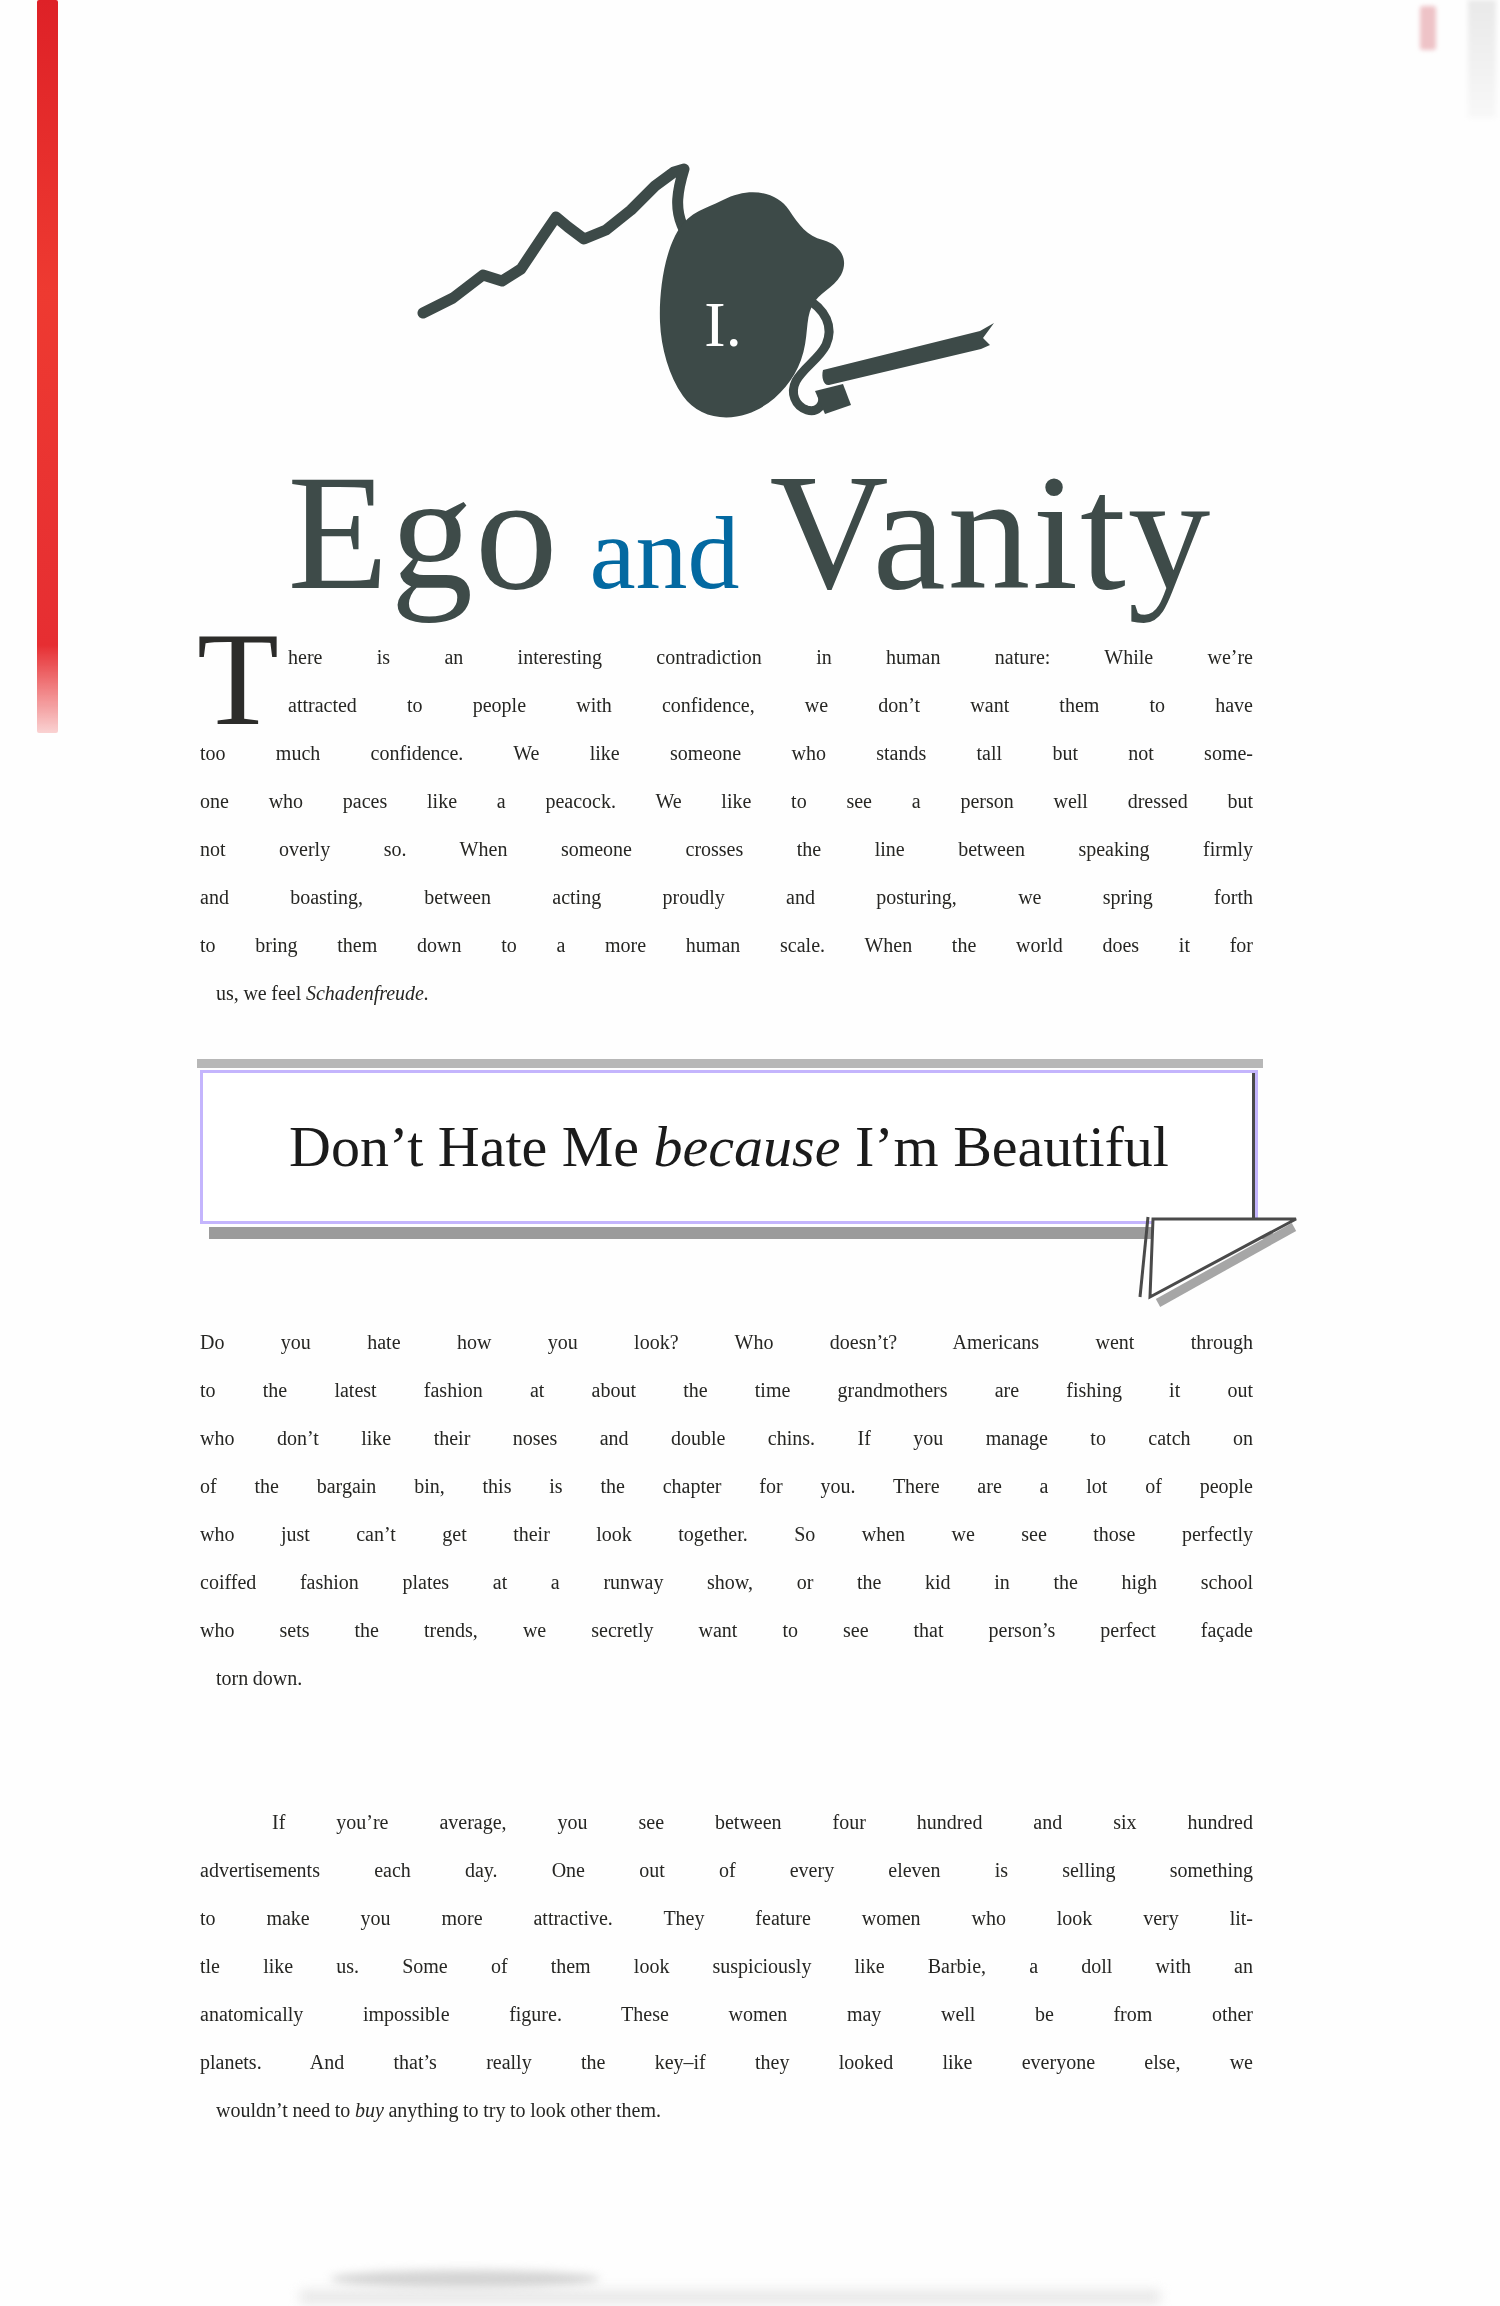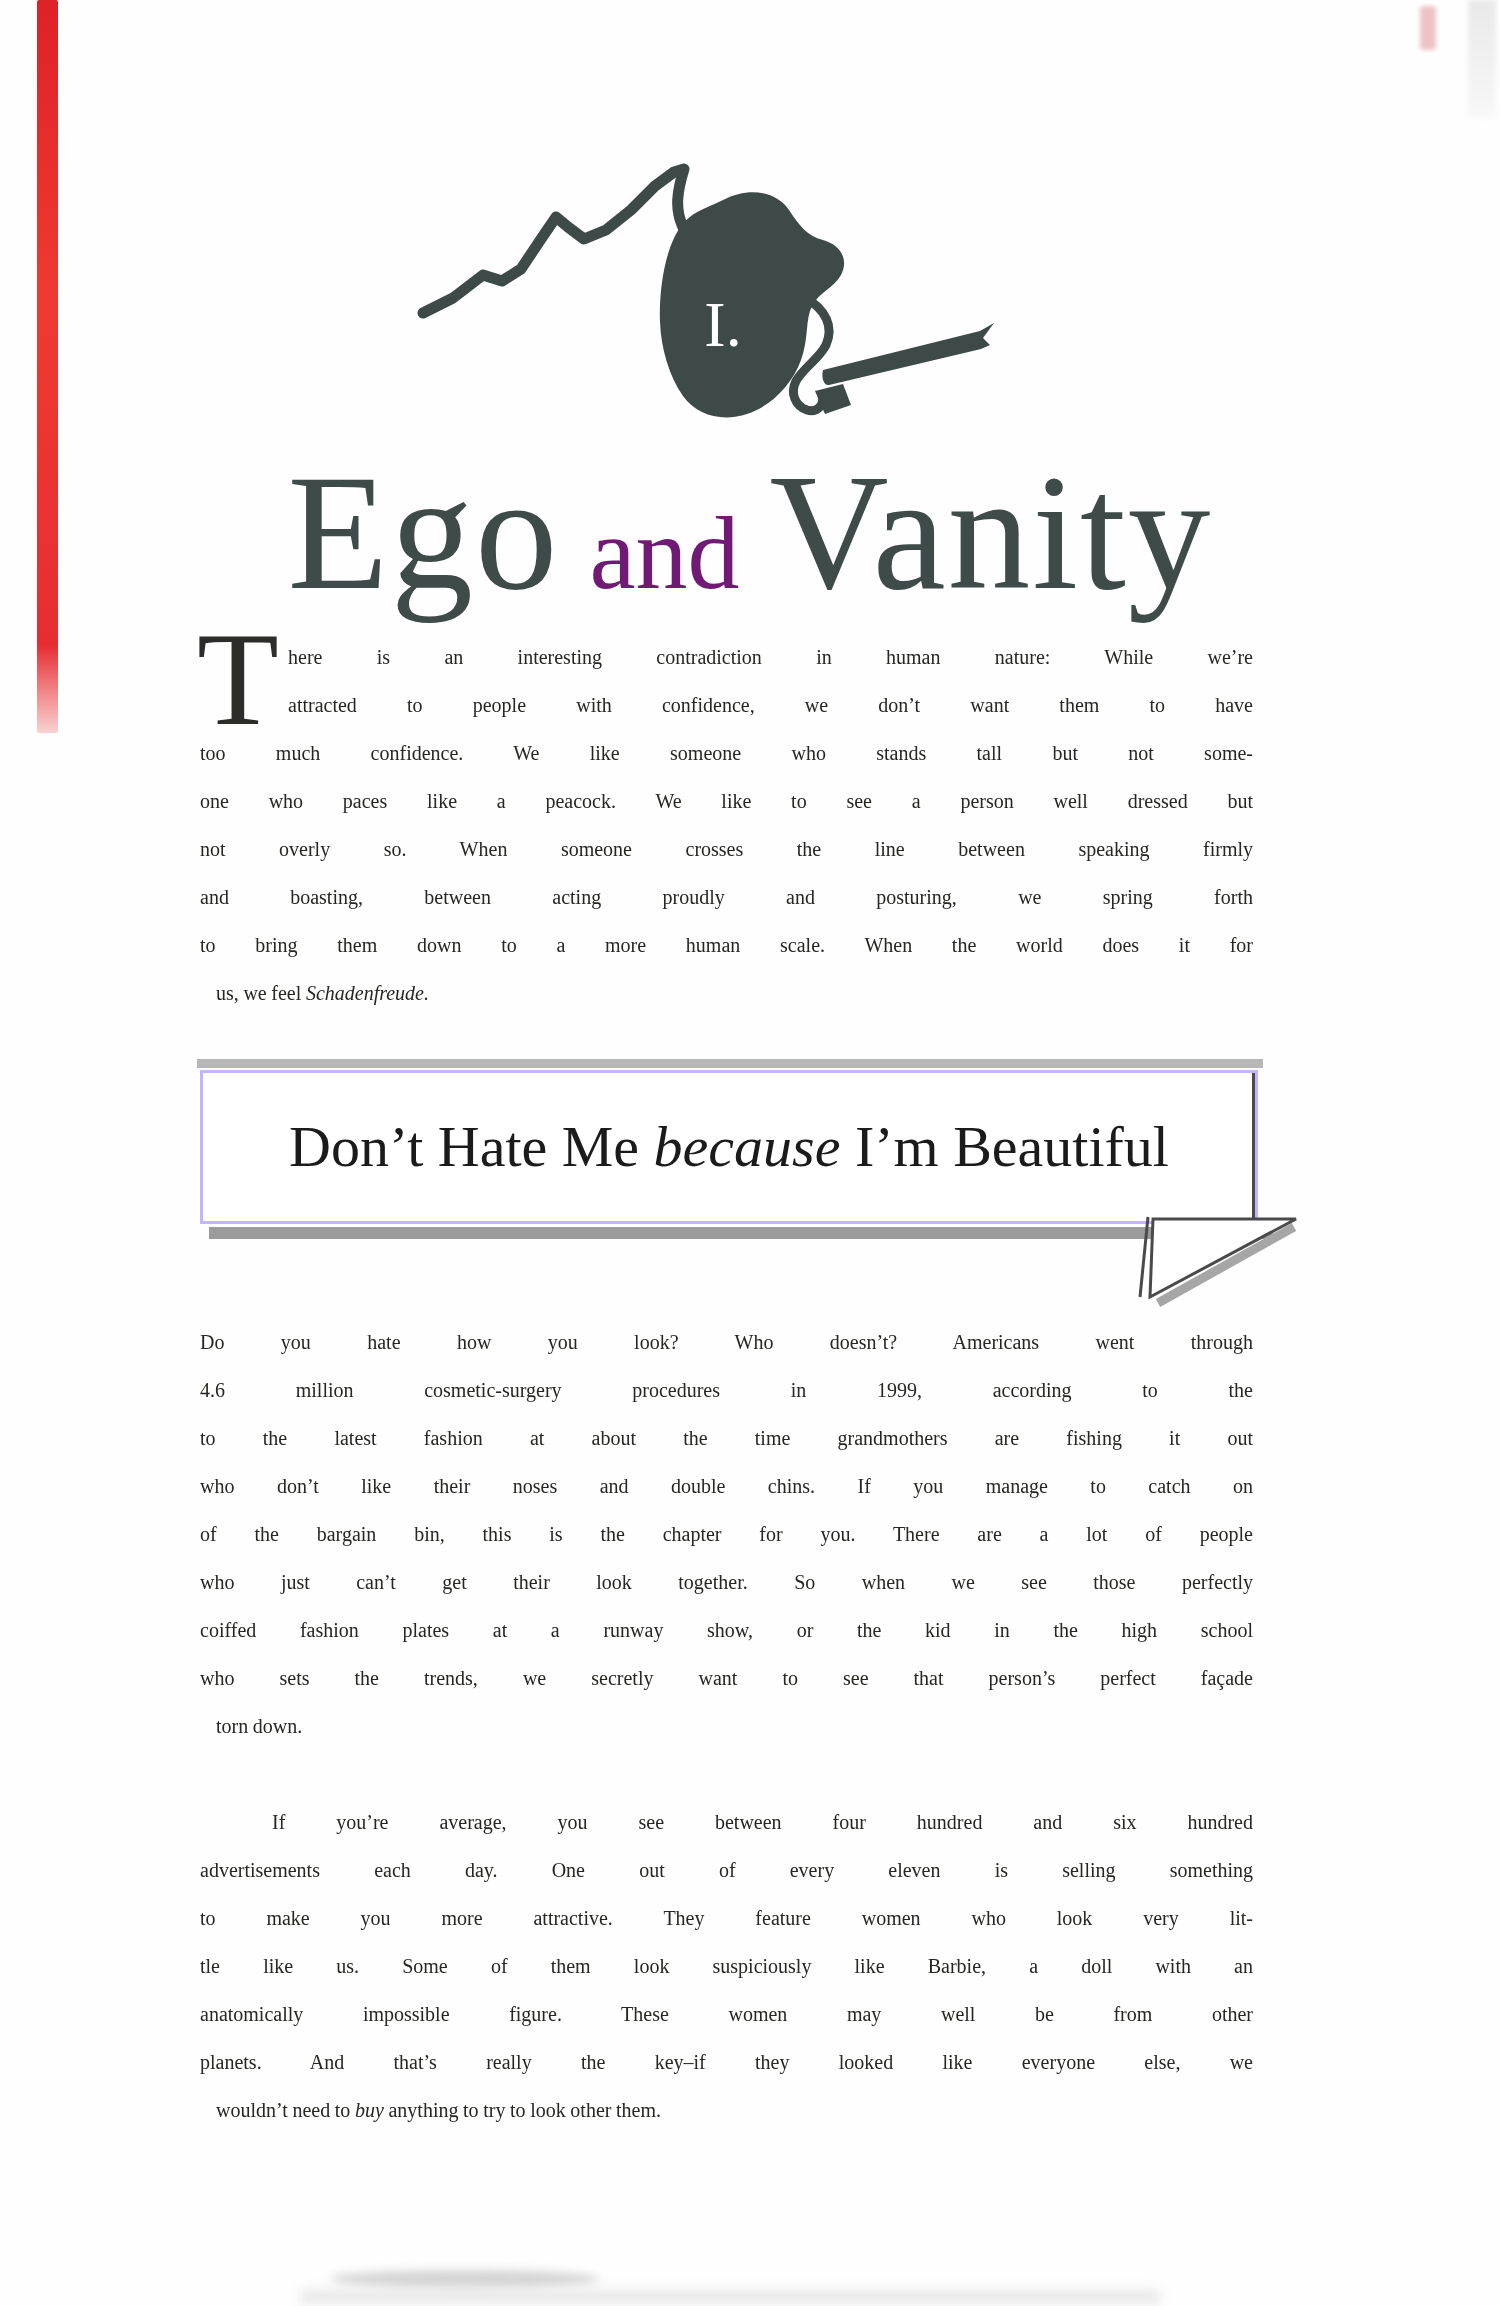--- a/index.html
+++ b/index.html
@@ -16,21 +16,21 @@
   .smudge-a{position:absolute;left:330px;top:2270px;width:270px;height:18px;background:#c6c6c6;
       border-radius:50%;filter:blur(5px);opacity:.75;}
   .smudge-b{position:absolute;left:300px;top:2290px;width:860px;height:14px;background:#dcdcdc;
       filter:blur(6px);opacity:.65;}
   
   .illus{position:absolute;left:405px;top:148px;width:600px;height:300px;}
   
   .title{position:absolute;left:0;top:438px;width:1500px;margin:0;text-align:center;
       font-weight:normal;white-space:nowrap;}
   .title .big{font-size:165px;color:#3e4b49;letter-spacing:2px;font-family:Liberation Serif, serif;}
-  .title .small{font-size:104px;color:#701a75;margin:18px 30px;}
+  .title .small{font-size:104px;color:#0369a1;margin:18px 30px;}
   
   .para{position:absolute;left:200px;width:1053px;font-size:20px;}
   .p1{top:633px;} .p2{top:1318px;} .p3{top:1798px;}
   .line{height:48px;line-height:48px;text-align:justify;text-align-last:justify;
       -moz-text-align-last:justify;overflow:hidden;word-spacing:-0.02em;}
   .line.last{text-align-last:left;margin-left:16px;-moz-text-align-last:left;}
   .line.indent{text-indent:72px;}
   .line.dc{padding-left:88px;}
   .dropcap{position:absolute;left:197px;top:612px;font-size:134px;line-height:1;color:#2c2c2a;}
   
@@ -88,21 +88,20 @@
     <svg class="tail" viewBox="0 0 260 100" xmlns="http://www.w3.org/2000/svg">
       <path d="M236,12 L100,88" stroke="#a6a6a6" stroke-width="9" fill="none"></path>
       <path d="M95,4 L238,4 L92,82 Z" fill="#ffffff" stroke="#4a4a4a" stroke-width="3"></path>
       <path d="M90,2 L82,82" stroke="#4a4a4a" stroke-width="3" fill="none"></path>
     </svg>
   </div>
 
   <div class="para p2">
     <div>
         <div class="line"><span>Do you hate how you look? Who doesn’t? Americans went through</span></div>
-        <div class="line"><span>4.6 million cosmetic-surgery procedures in 1999, according to the</span></div>
         <div class="line"><span>to the latest fashion at about the time grandmothers are fishing it out</span></div>
         <div class="line"><span>who don’t like their noses and double chins. If you manage to catch on</span></div>
         <div class="line"><span>of the bargain bin, this is the chapter for you. There are a lot of people</span></div>
         <div class="line"><span>who just can’t get their look together. So when we see those perfectly</span></div>
         <div class="line"><span>coiffed fashion plates at a runway show, or the kid in the high school</span></div>
         <div class="line"><span>who sets the trends, we secretly want to see that person’s perfect façade</span></div>
         <div class="line last"><span>torn down.</span></div>
       </div>
   </div>
 

